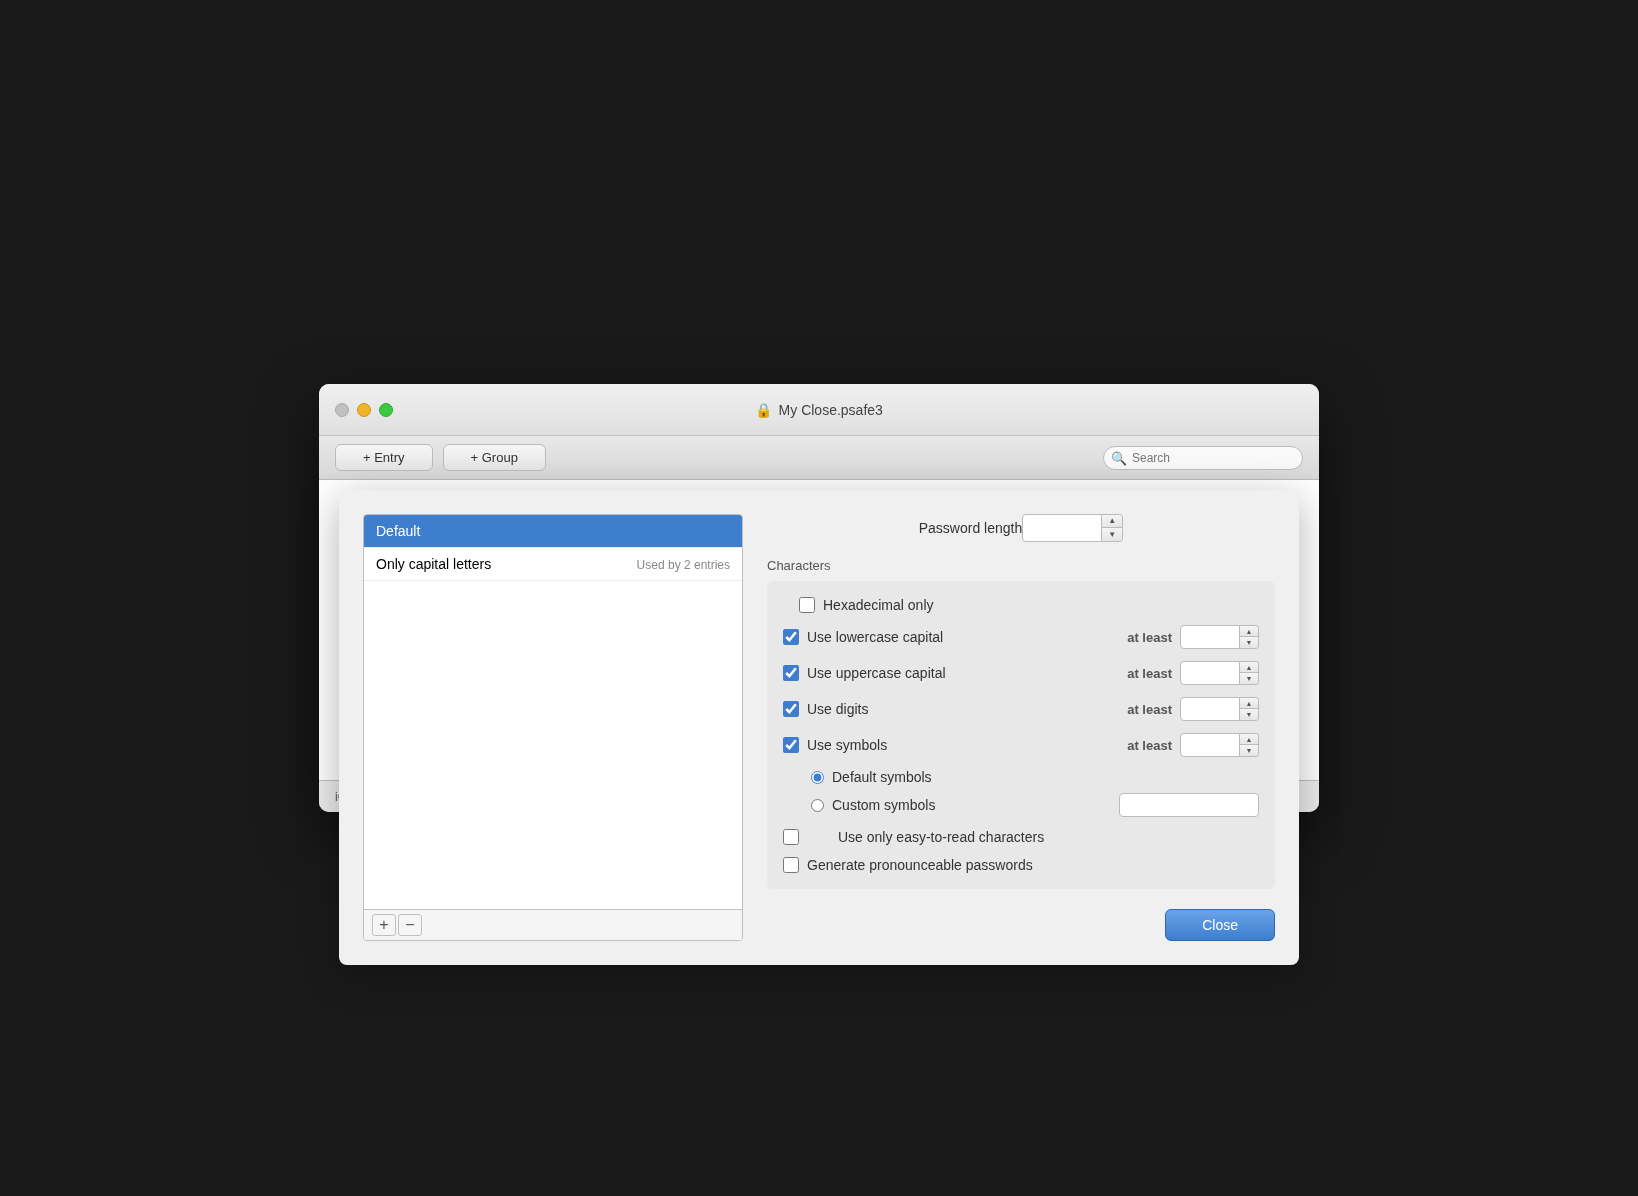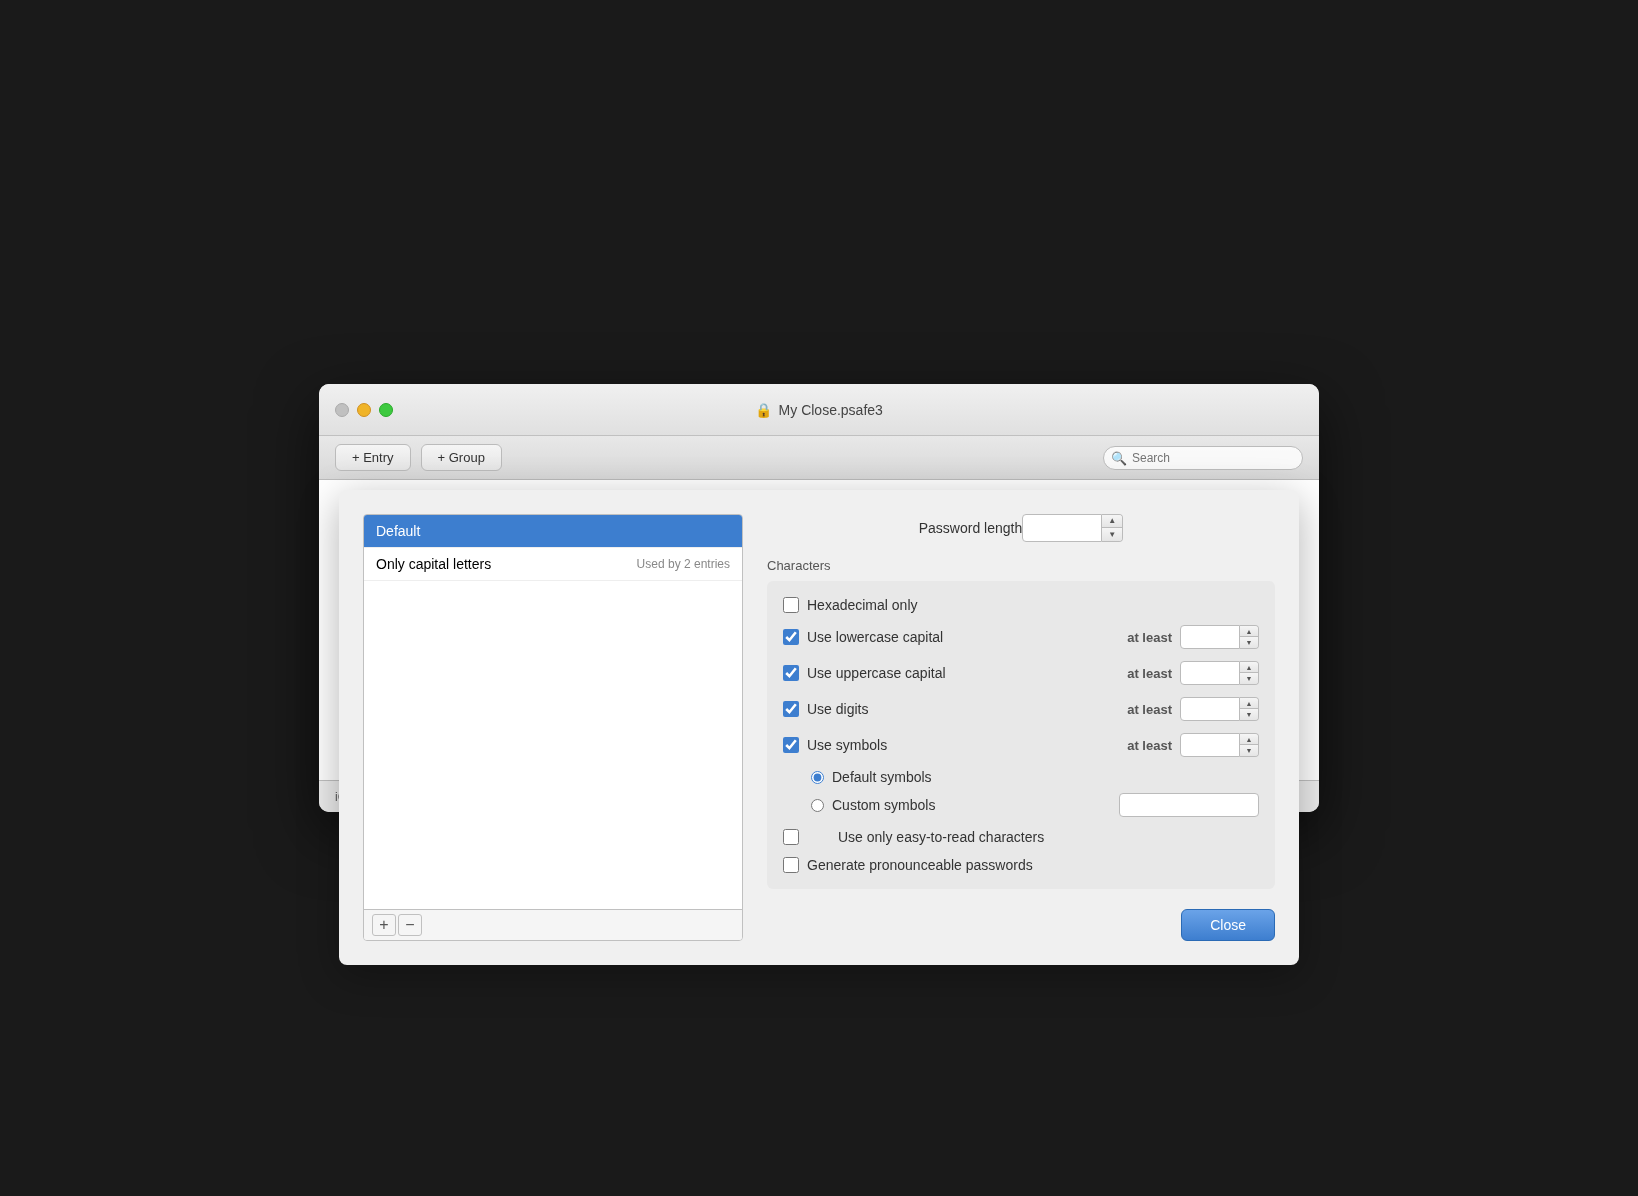--- a/index.html
+++ b/index.html
@@ -73,21 +73,21 @@
       display: flex;
       align-items: center;
       gap: 10px;
       border-bottom: 1px solid #bbb;
     }
 
     .toolbar-btn {
       background: linear-gradient(to bottom, #f5f5f5, #e5e5e5);
       border: 1px solid #bbb;
       border-radius: 6px;
-      padding: 5px 16px;
+      padding: 5px 27px;
       font-size: 13px;
       color: #333;
       cursor: pointer;
       display: flex;
       align-items: center;
       gap: 4px;
     }
 
     .search-container {
       margin-left: auto;
@@ -176,21 +176,21 @@
       flex: 1;
       overflow-y: auto;
     }
 
     .policy-item {
       padding: 8px 12px;
       font-size: 14px;
       cursor: pointer;
       display: flex;
       justify-content: space-between;
-      align-items: center;
+      align-items: flex-end;
       border-bottom: 1px solid #eee;
     }
 
     .policy-item.selected {
       background: #3d7ecf;
       color: white;
     }
 
     .policy-item .used-by {
       font-size: 12px;
@@ -424,29 +424,30 @@
       display: flex;
       justify-content: flex-end;
       margin-top: 20px;
     }
 
     .close-btn {
       background: linear-gradient(to bottom, #6aa3e8, #3d7ecf);
       color: white;
       border: 1px solid #2a6ab5;
       border-radius: 6px;
-      padding: 7px 28px;
+      padding: 7px 36px;
       font-size: 14px;
       cursor: pointer;
       font-weight: 500;
       margin-left: 22px;
     }
 
     .hexadecimal-row {
       margin-bottom: 12px;
+      margin-left: 16px;
     }
   </style>
 </head>
 <body>
 
 <div class="mac-window">
 
   <div class="titlebar">
     <div class="traffic-lights">
       <div class="traffic-light tl-close"></div>

